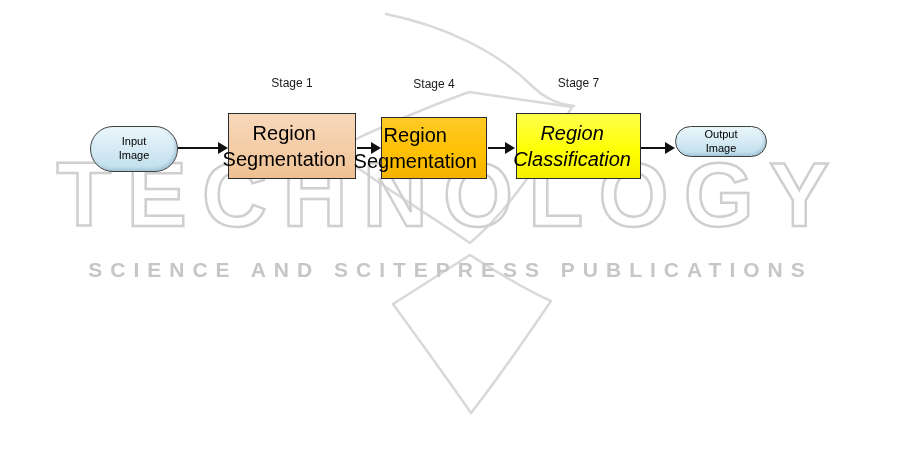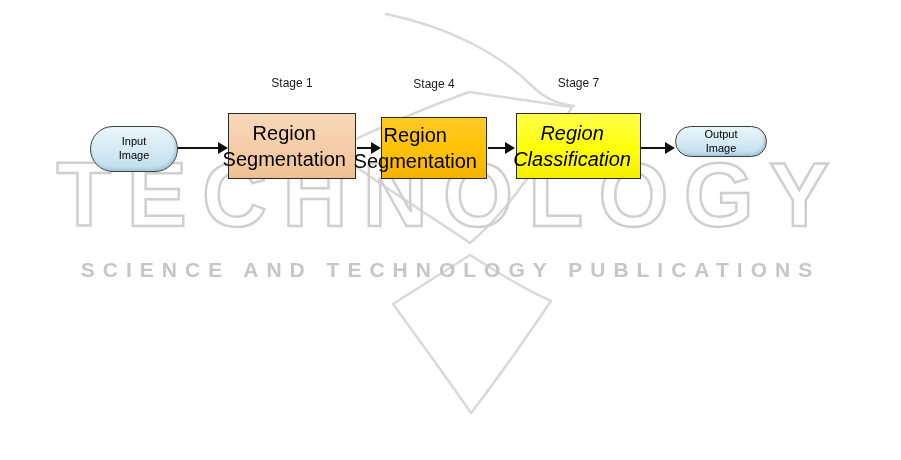--- a/index.html
+++ b/index.html
@@ -134,21 +134,21 @@
 
   <svg class="wm-shape" width="901" height="460" viewBox="0 0 901 460">
     <g fill="none" stroke="#d9d9d9" stroke-width="2.5" stroke-linejoin="round" stroke-linecap="round">
       <path d="M 386 14 C 445 26 498 52 532 86 C 548 101 560 104 574 106"></path>
       <path d="M 333 150 C 378 128 430 106 469 92 L 572 107 C 546 152 512 208 470 243 C 428 214 372 180 333 150 Z"></path>
       <path d="M 470 255 C 498 273 526 290 551 301 C 526 338 499 377 471 413 C 447 378 419 340 393 304 C 418 288 445 271 470 255 Z"></path>
     </g>
   </svg>
 
   <div class="wm-logo">TECHNOLOGY</div>
-  <div class="wm-tagline">SCIENCE AND TECHNOLOGY PUBLICATIONS</div>
+  <div class="wm-tagline">SCIENCE AND SCITEPRESS PUBLICATIONS</div>
 
   <div class="stage-label" id="lbl-stage1">Stage 1</div>
   <div class="stage-label" id="lbl-stage2">Stage 4</div>
   <div class="stage-label" id="lbl-stage3">Stage 7</div>
 
   <div class="term-node" id="node-input">
     <span class="node-text">Input Image</span>
   </div>
 
   <div class="arrow" id="arrow-1"></div>

